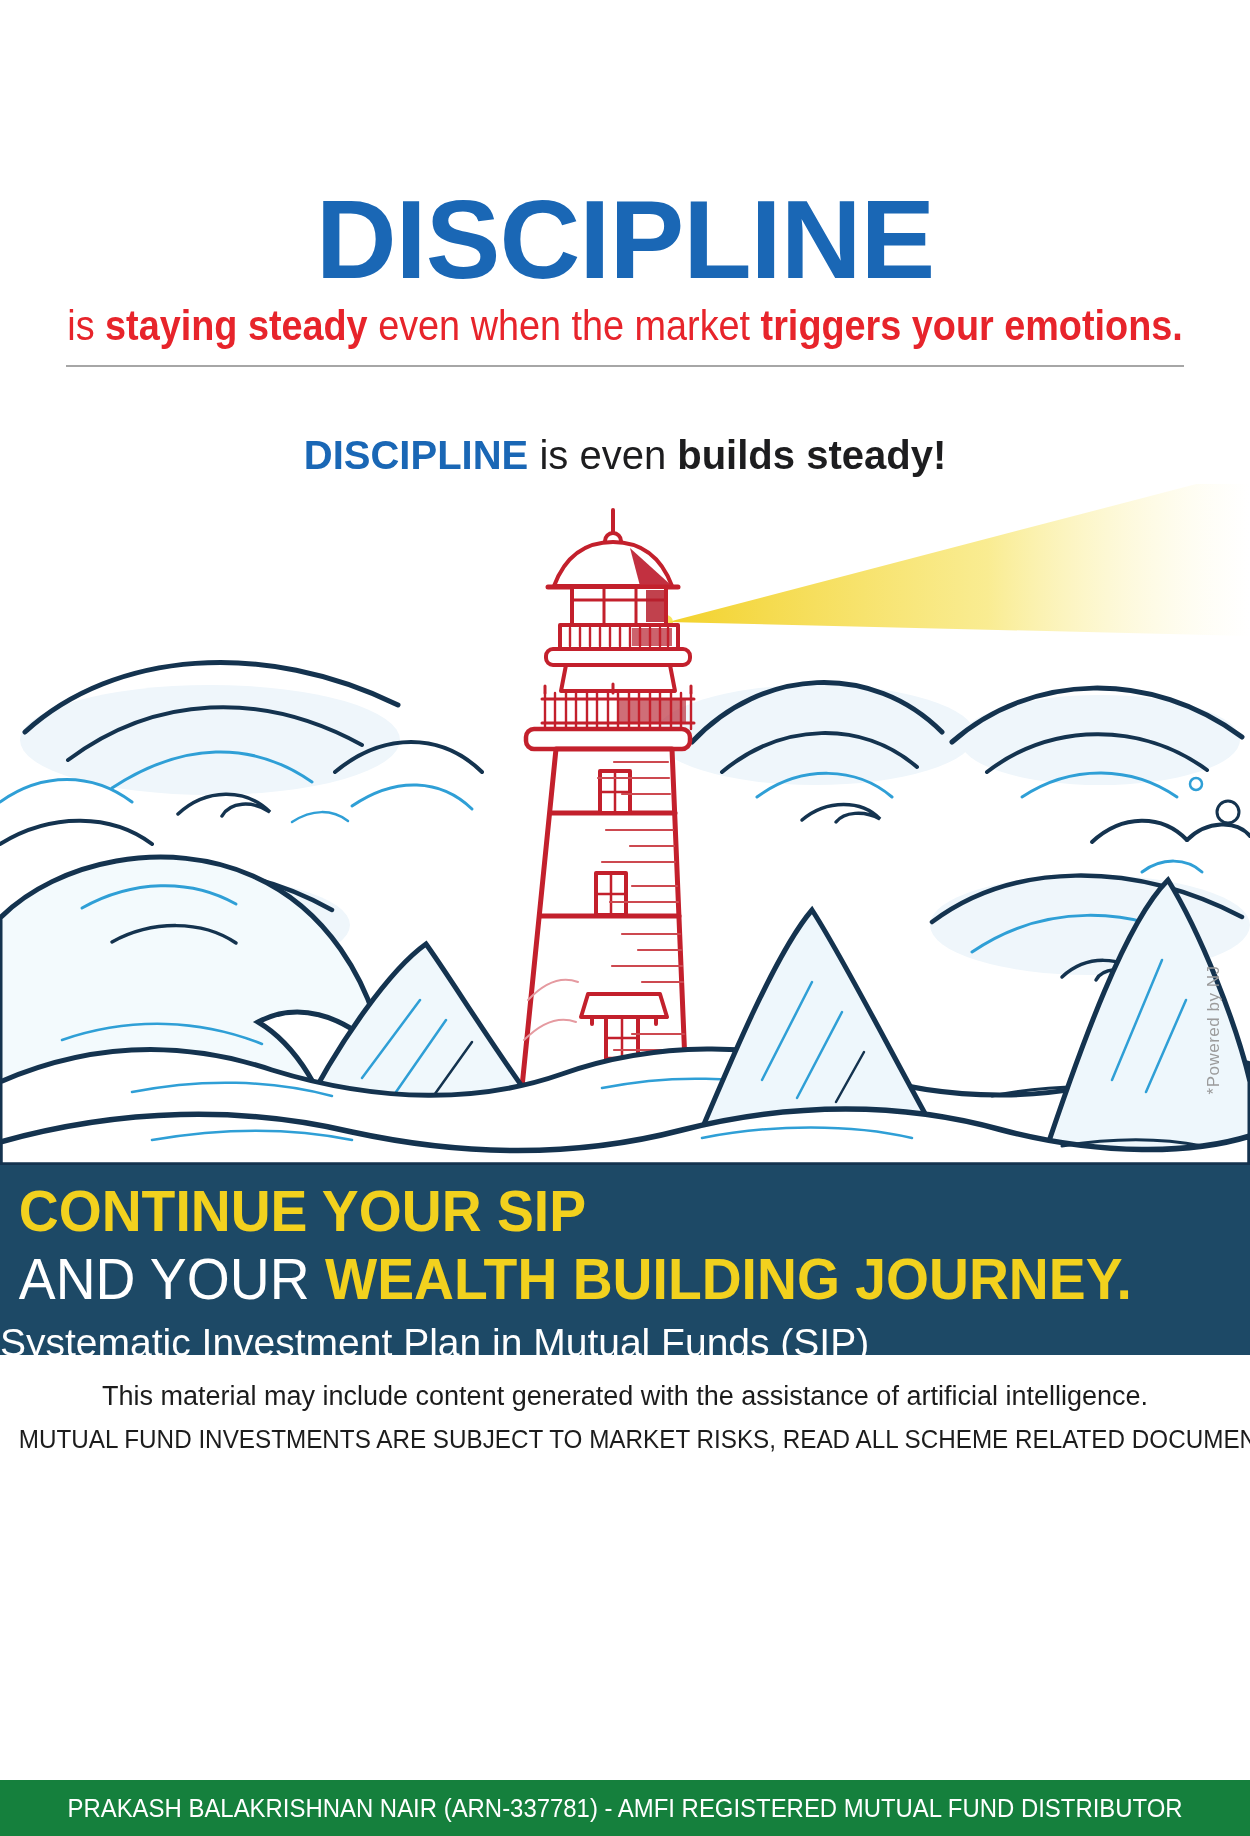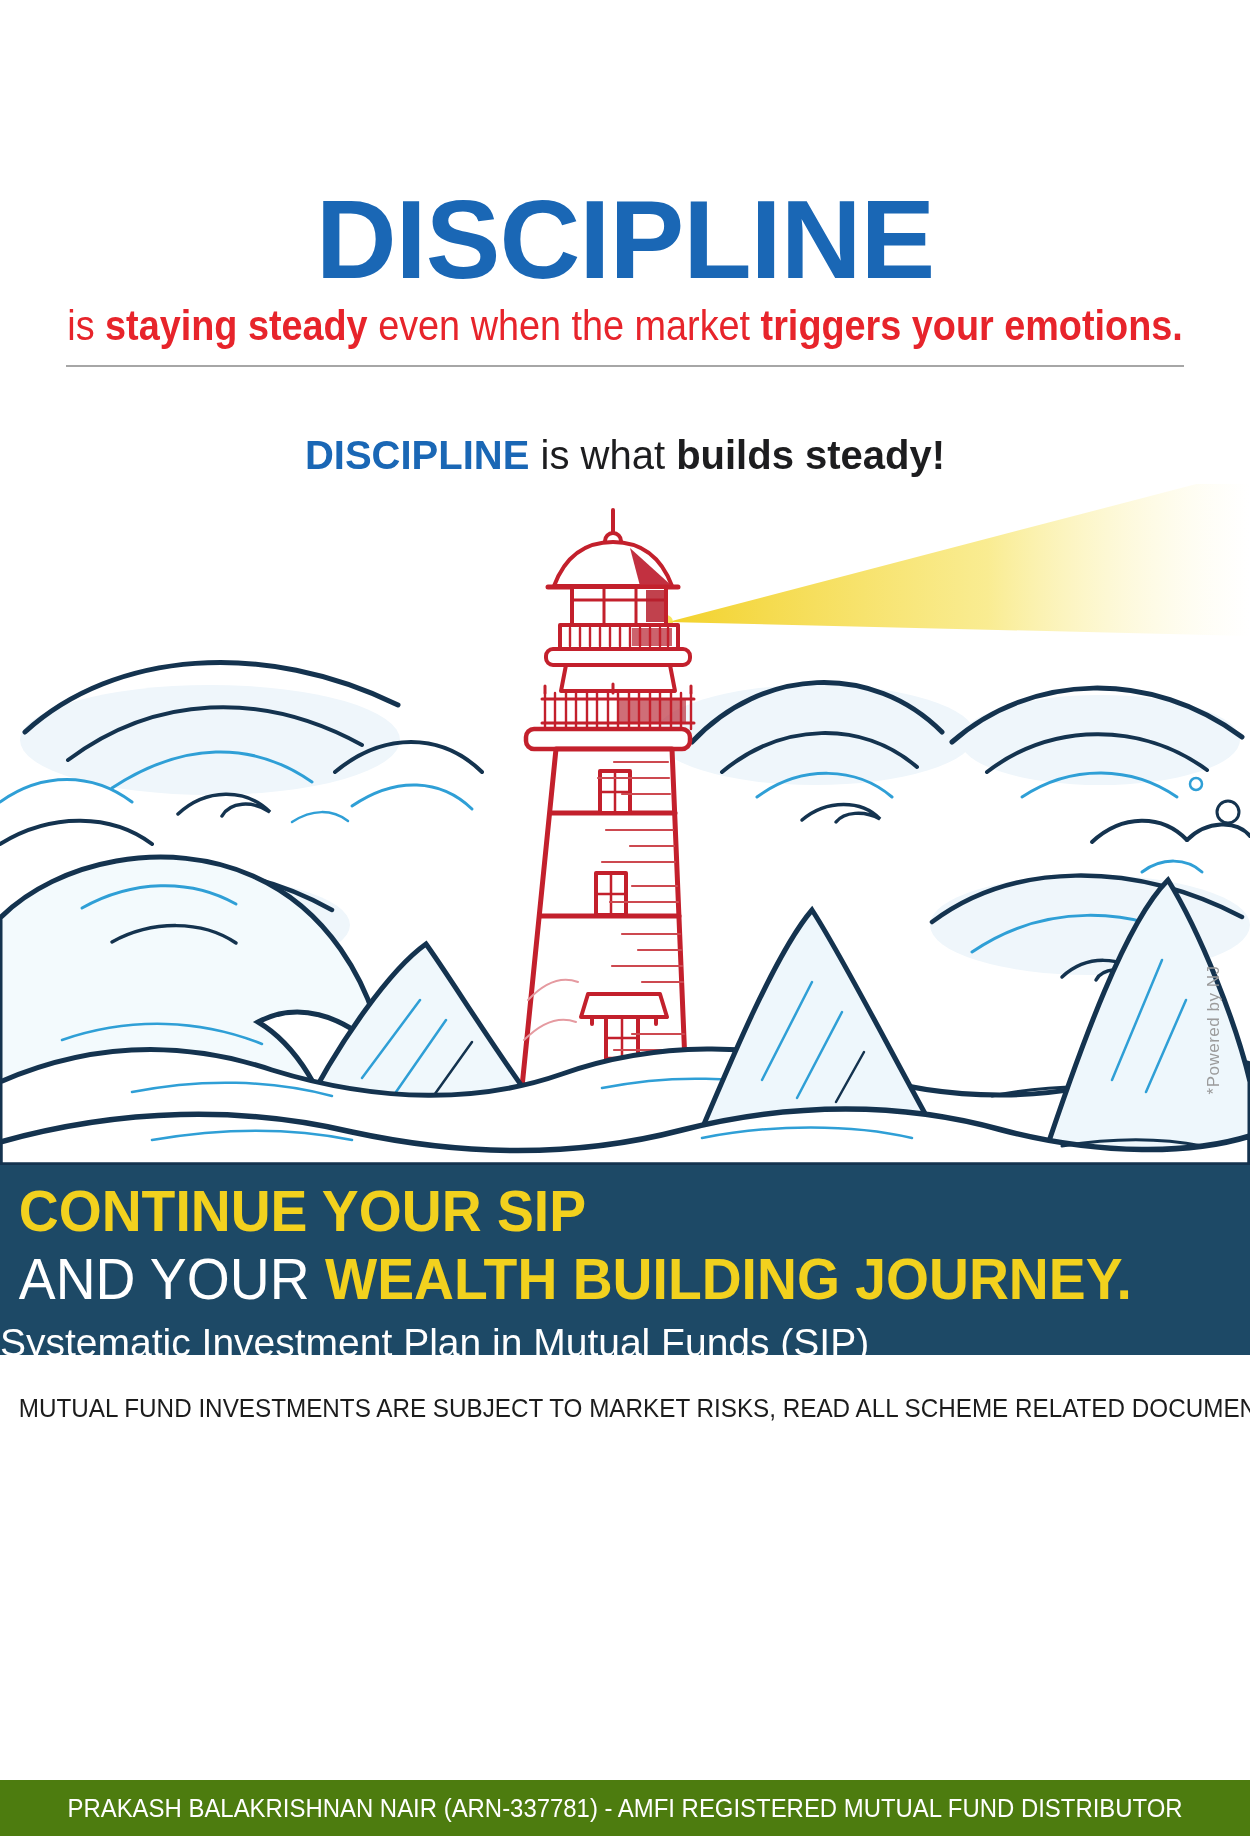--- a/index.html
+++ b/index.html
@@ -43,37 +43,37 @@
   
   .contact { margin-top:150px; text-align:center; line-height:1.05; }
   .contact .name   { font-size:54px; font-weight:700; color:#e7242b; white-space:nowrap;
                      transform:scaleX(.85); transform-origin:center; }
   .contact .mobile { font-size:37px; font-weight:700; color:#1552c0; margin-top:3px;
                      transform:scaleX(.85); transform-origin:center; }
   .contact .email  { font-size:31px; font-weight:700; color:#1b1b1b; margin-top:5px;
                      transform:scaleX(.9); transform-origin:center; }
 
   
-  .footer { position:absolute; left:0; right:0; bottom:0; height:56px; background:#4d7c0f;
+  .footer { position:absolute; left:0; right:0; bottom:0; height:56px; background:#15803d;
             display:flex; align-items:center; justify-content:center; }
   .footer .text { color:#ffffff; font-size:26px; white-space:nowrap;
                   transform:scaleX(.92); transform-origin:center; }
 </style>
 </head>
 <body>
 
 <div class="poster">
 
   <div class="hero">
     <h1>DISCIPLINE</h1>
     <p class="subtitle"><span>is </span><b>staying steady</b><span> even when the market </span><b>triggers your emotions.</b></p>
     <hr class="divider">
     <p class="lead">
       <br>
-      <span class="row"><span class="blue">DISCIPLINE</span><span> is what </span><b>builds steady!</b></span>
+      <span class="row"><span class="blue">DISCIPLINE</span><span> is even </span><b>builds steady!</b></span>
     </p>
   </div>
 
   <div class="illustration">
     <svg viewBox="0 44 1250 681" width="1250" height="681">
       <defs>
         <linearGradient id="beamGrad" x1="0" y1="0" x2="1" y2="0">
           <stop offset="0" stop-color="#f2cf1f" stop-opacity="0.95"></stop>
           <stop offset="0.55" stop-color="#f7e463" stop-opacity="0.7"></stop>
           <stop offset="1" stop-color="#fdf6c0" stop-opacity="0"></stop>
@@ -194,20 +194,21 @@
     <div class="watermark">*Powered by NJ</div>
   </div>
 
   <div class="banner">
     <div class="line1">CONTINUE YOUR SIP</div>
     <div class="line2"><span>AND YOUR </span><b>WEALTH BUILDING JOURNEY.</b></div>
     <div class="line3">Systematic Investment Plan in Mutual Funds (SIP)</div>
   </div>
 
   <div class="disclaimers">
+    <p class="d1">This material may include content generated with the assistance of artificial intelligence.</p>
     <p class="d2">MUTUAL FUND INVESTMENTS ARE SUBJECT TO MARKET RISKS, READ ALL SCHEME RELATED DOCUMENTS CAREFULLY.</p>
   </div>
 
 
   <div class="footer">
     <div class="text">PRAKASH BALAKRISHNAN NAIR (ARN-337781) - AMFI REGISTERED MUTUAL FUND DISTRIBUTOR</div>
   </div>
 
 </div>
 

